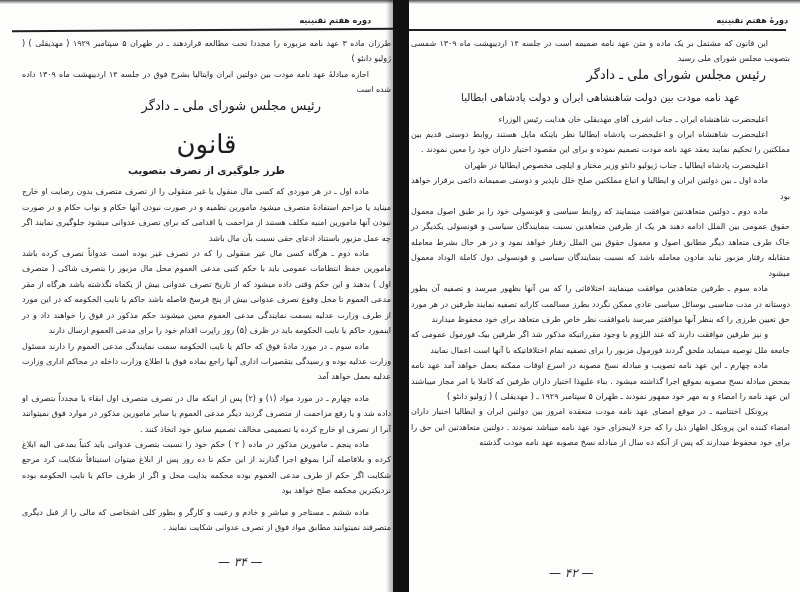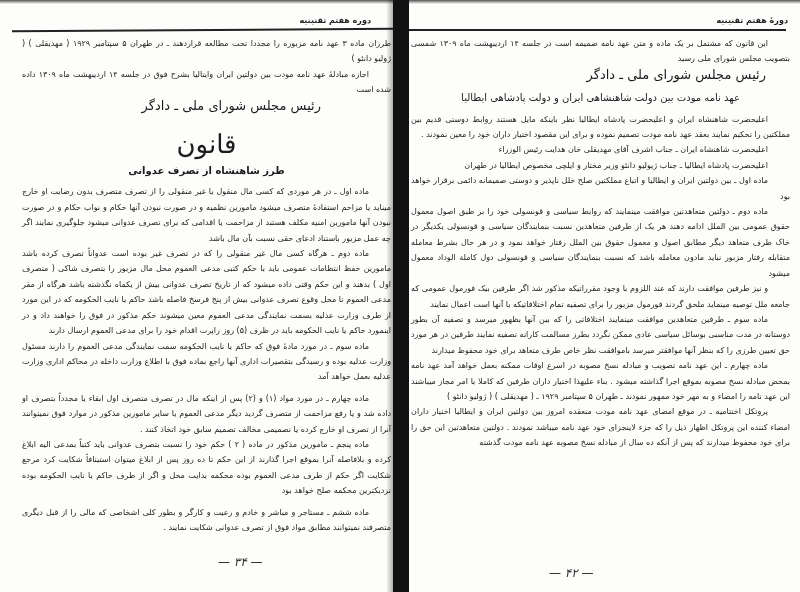--- a/index.html
+++ b/index.html
@@ -136,21 +136,21 @@
   <div class="page left">
     <div class="running-head">دوره هفتم تقنینیه</div>
     <div class="head-rule"></div>
 
     <div class="body-text">
       <p class="para">طرزان ماده ۳ عهد نامه مزبوره را مجددا تحت مطالعه قراردهند ـ در طهران ۵ سپتامبر ۱۹۲۹ ( مهدیقلی ) ( ژولیو دانئو )</p>
       <p class="para indent">اجازه مبادلهٔ عهد نامه مودت بین دولتین ایران وایتالیا بشرح فوق در جلسه ۱۴ اردیبهشت ماه ۱۳۰۹ داده شده است</p>
       <p class="sign">رئیس مجلس شورای ملی ـ دادگر</p>
 
       <div class="law-title">قانون</div>
-      <div class="law-subtitle">طرز شاهنشاه از تصرف عدوانی</div>
+      <div class="law-subtitle">طرز جلوگیری از تصرف بتصویب</div>
 
       <p class="para indent">ماده اول ـ در هر موردی که کسی مال منقول یا غیر منقولی را از تصرف متصرف بدون رضایت او خارج میناید یا مزاحم استفادهٔ متصرف میشود مامورین نظمیه و در صورت نبودن آنها حکام و نواب حکام و در صورت نبودن آنها مامورین امنیه مکلف هستند از مزاحمت یا اقدامی که برای تصرف عدوانی میشود جلوگیری نمایند اگر چه عمل مزبور باستناد ادعای حقی نسبت بآن مال باشد</p>
       <p class="para indent">ماده دوم ـ هرگاه کسی مال غیر منقولی را که در تصرف غیر بوده است عدواناً تصرف کرده باشد مامورین حفظ انتظامات عمومی باید با حکم کتبی مدعی العموم محل مال مزبور را بتصرف شاکی ( متصرف اول ) بدهند و این حکم وقتی داده میشود که از تاریخ تصرف عدوانی بیش از یکماه نگذشته باشد هرگاه از مقر مدعی العموم تا محل وقوع تصرف عدوانی بیش از پنج فرسخ فاصله باشد حاکم یا نایب الحکومه که در این مورد از طرف وزارت عدلیه بسمت نمایندگی مدعی العموم معین میشوند حکم مذکور در فوق را خواهند داد و در اینمورد حاکم یا نایب الحکومه باید در ظرف (۵) روز راپرت اقدام خود را برای مدعی العموم ارسال دارند</p>
       <p class="para indent">ماده سوم ـ در مورد مادهٔ فوق که حاکم یا نایب الحکومه سمت نمایندگی مدعی العموم را دارند مسئول وزارت عدلیه بوده و رسیدگی بتقصیرات اداری آنها راجع بماده فوق با اطلاع وزارت داخله در محاکم اداری وزارت عدلیه بعمل خواهد آمد</p>
       <div class="gap"></div>
       <p class="para indent">ماده چهارم ـ در مورد مواد (۱) و (۲) پس از اینکه مال در تصرف متصرف اول ابقاء یا مجدداً بتصرف او داده شد و یا رفع مزاحمت از متصرف گردید دیگر مدعی العموم یا سایر مامورین مذکور در موارد فوق نمیتوانند آنرا از تصرف او خارج کرده یا تصمیمی مخالف تصمیم سابق خود اتخاذ کنند .</p>
       <p class="para indent">ماده پنجم ـ مامورین مذکور در ماده ( ۲ ) حکم خود را نسبت بتصرف عدوانی باید کتباً بمدعی الیه ابلاغ کرده و بلافاصله آنرا بموقع اجرا گذارند از این حکم تا ده روز پس از ابلاغ میتوان استینافاً شکایت کرد مرجع شکایت اگر حکم از طرف مدعی العموم بوده محکمه بدایت محل و اگر از طرف حاکم یا نایب الحکومه بوده نزدیکترین محکمه صلح خواهد بود</p>
       <div class="gap"></div>
       <p class="para indent">ماده ششم ـ مستاجر و مباشر و خادم و رعیت و کارگر و بطور کلی اشخاصی که مالی را از قبل دیگری متصرفند نمیتوانند مطابق مواد فوق از تصرف عدوانی شکایت نمایند .</p>
     </div>
@@ -164,27 +164,27 @@
   <div class="page right">
     <div class="running-head">دورهٔ هفتم تقنینیه</div>
     <div class="head-rule"></div>
 
     <div class="body-text">
       <p class="para indent">این قانون که مشتمل بر یک ماده و متن عهد نامه ضمیمه است در جلسه ۱۴ اردیبهشت ماه ۱۳۰۹ شمسی بتصویب مجلس شورای ملی رسید</p>
       <p class="sign">رئیس مجلس شورای ملی ـ دادگر</p>
 
       <div class="treaty-title">عهد نامه مودت بین دولت شاهنشاهی ایران و دولت پادشاهی ایطالیا</div>
 
+      <p class="para indent">اعلیحضرت شاهنشاه ایران ـ جناب اشرف آقای مهدیقلی خان هدایت رئیس الوزراء</p>
       <p class="para indent">اعلیحضرت شاهنشاه ایران و اعلیحضرت پادشاه ایطالیا نظر باینکه مایل هستند روابط دوستی قدیم بین مملکتین را تحکیم نمایند بعقد عهد نامه مودت تصمیم نموده و برای این مقصود اختیار داران خود را معین نمودند .</p>
-      <p class="para indent">اعلیحضرت شاهنشاه ایران ـ جناب اشرف آقای مهدیقلی خان هدایت رئیس الوزراء</p>
       <p class="para indent">اعلیحضرت پادشاه ایطالیا ـ جناب ژیولیو دانئو وزیر مختار و ایلچی مخصوص ایطالیا در طهران</p>
       <p class="para indent">ماده اول ـ بین دولتین ایران و ایطالیا و اتباع مملکتین صلح خلل ناپذیر و دوستی صمیمانه دائمی برقرار خواهد بود</p>
       <p class="para indent">ماده دوم ـ دولتین متعاهدتین موافقت مینمایند که روابط سیاسی و قونسولی خود را بر طبق اصول معمول حقوق عمومی بین الملل ادامه دهند هر یک از طرفین متعاهدین نسبت بنمایندگان سیاسی و قونسولی یکدیگر در خاک طرف متعاهد دیگر مطابق اصول و معمول حقوق بین الملل رفتار خواهد نمود و در هر حال بشرط معامله متقابله رفتار مزبور نباید مادون معامله باشد که نسبت بنمایندگان سیاسی و قونسولی دول کاملة الوداد معمول میشود</p>
+      <p class="para indent">ماده سوم ـ طرفین متعاهدین موافقت مینمایند اختلافاتی را که بین آنها بظهور میرسد و تصفیه آن بطور دوستانه در مدت مناسبی بوسائل سیاسی عادی ممکن نگردد بطرز مسالمت کارانه تصفیه نمایند طرفین در هر مورد حق تعیین طرزی را که بنظر آنها موافقتر میرسد باموافقت نظر خاص طرف متعاهد برای خود محفوظ میدارند</p>
       <p class="para indent">و نیز طرفین موافقت دارند که عند اللزوم با وجود مقرراتیکه مذکور شد اگر طرفین بیک فورمول عمومی که جامعه ملل توصیه مینماید ملحق گردند فورمول مزبور را برای تصفیه تمام اختلافاتیکه با آنها است اعمال نمایند</p>
-      <p class="para indent">ماده سوم ـ طرفین متعاهدین موافقت مینمایند اختلافاتی را که بین آنها بظهور میرسد و تصفیه آن بطور دوستانه در مدت مناسبی بوسائل سیاسی عادی ممکن نگردد بطرز مسالمت کارانه تصفیه نمایند طرفین در هر مورد حق تعیین طرزی را که بنظر آنها موافقتر میرسد باموافقت نظر خاص طرف متعاهد برای خود محفوظ میدارند</p>
       <p class="para indent">ماده چهارم ـ این عهد نامه تصویب و مبادله نسخ مصوبه در اسرع اوقات ممکنه بعمل خواهد آمد عهد نامه بمحض مبادله نسخ مصوبه بموقع اجرا گذاشته میشود . بناء علیهذا اختیار داران طرفین که کاملا با امر مجاز میباشند این عهد نامه را امضاء و به مهر خود ممهور نمودند ـ طهران ۵ سپتامبر ۱۹۲۹ ـ ( مهدیقلی ) ( ژولیو دانئو )</p>
       <p class="para indent">پروتکل اختتامیه ـ در موقع امضای عهد نامه مودت منعقده امروز بین دولتین ایران و ایطالیا اختیار داران امضاء کننده این پروتکل اظهار ذیل را که جزء لاینجزای خود عهد نامه میباشد نمودند . دولتین متعاهدتین این حق را برای خود محفوظ میدارند که پس از آنکه ده سال از مبادله نسخ مصوبه عهد نامه مودت گذشته</p>
     </div>
 
     <div class="page-number">— ۴۲ —</div>
     <div class="scan-edge"></div>
   </div>
 </div>
 
 </body></html>

